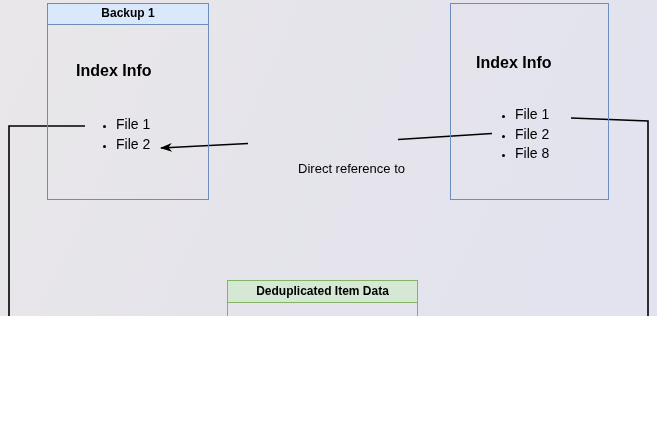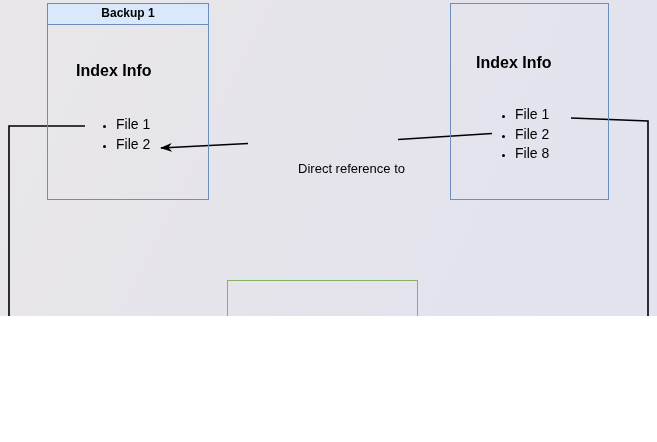--- a/index.html
+++ b/index.html
@@ -116,19 +116,20 @@
   <div class="box blue" id="backup2">
     <div class="index-label">Index Info</div>
     <ul class="file-list">
       <li>File 1</li>
       <li>File 2</li>
       <li>File 8</li>
     </ul>
   </div>
 
   <div class="box green" id="dedup">
+    <div class="box-header">Deduplicated Item Data</div>
   </div>
 
   <div class="edge-label">
     <div>Direct reference to</div>
   </div>
 
 </div>
 
 </body></html>

